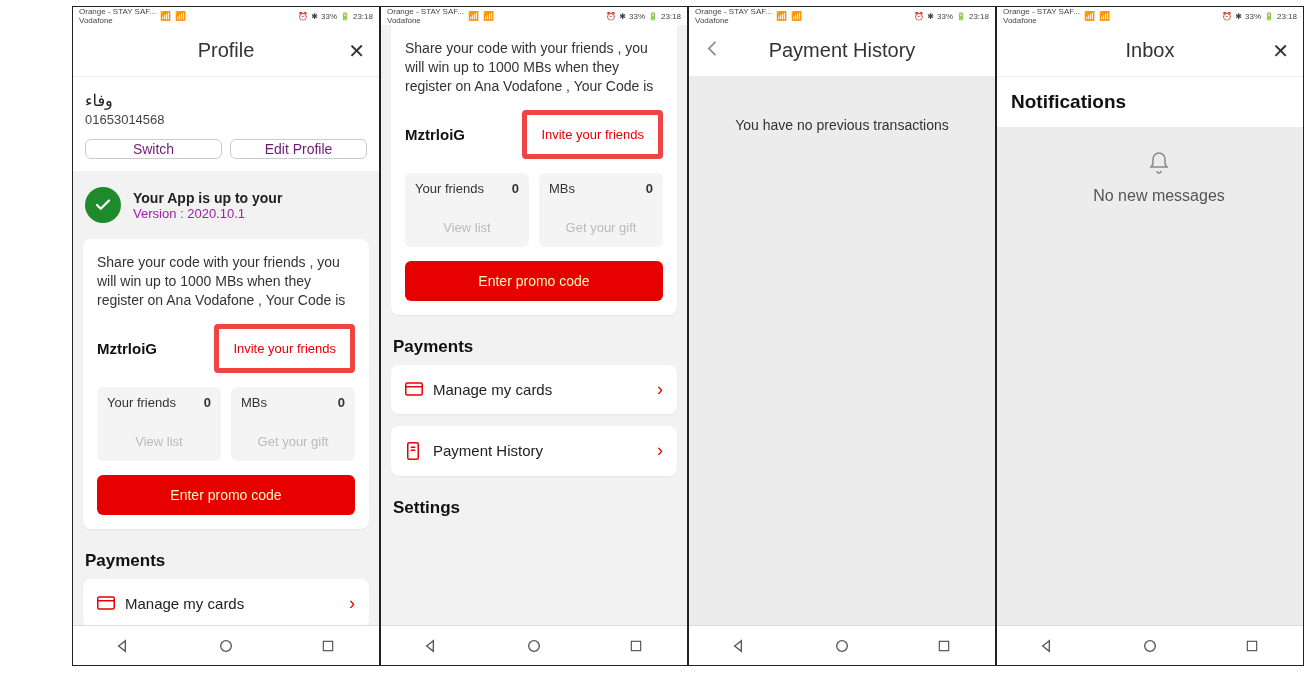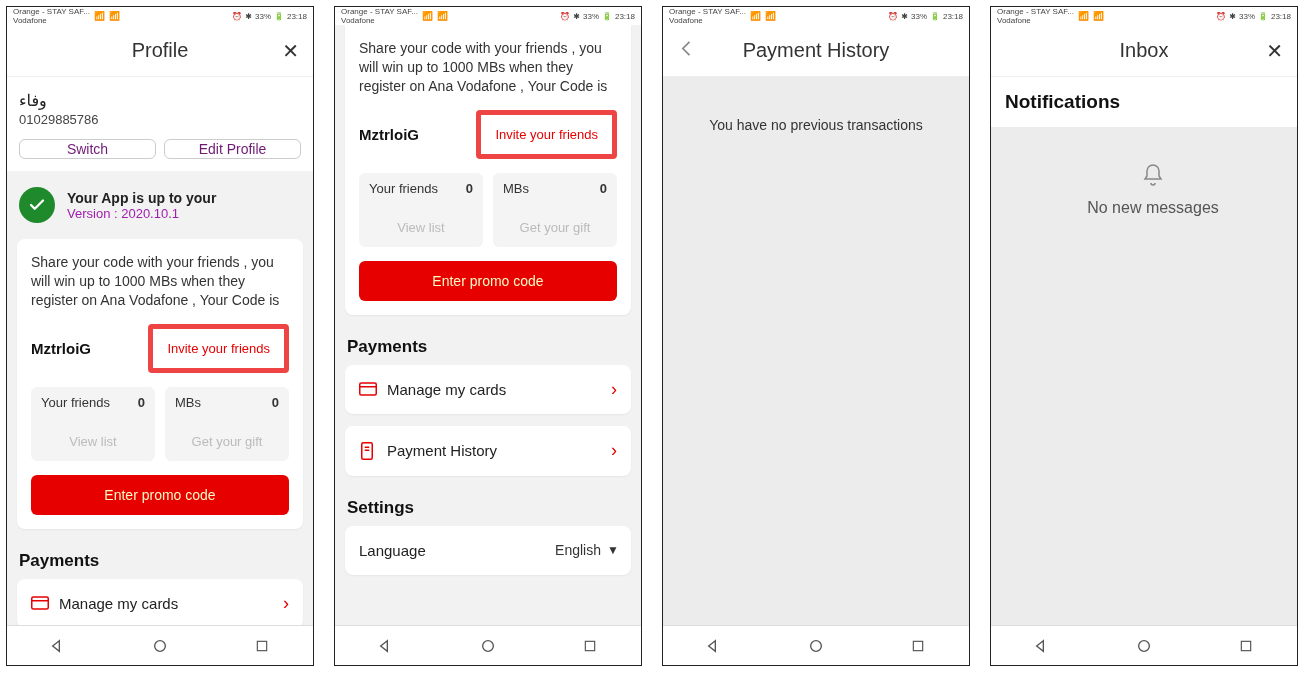--- a/index.html
+++ b/index.html
@@ -1,17 +1,17 @@
 <!DOCTYPE html>
 <html><head>
 <meta charset="utf-8">
 <style>
   * { box-sizing: border-box; margin: 0; padding: 0; font-family: -apple-system, BlinkMacSystemFont, "Segoe UI", Arial, sans-serif; }
   body { background: #fff; padding: 6px; }
-  .screens { display: flex; gap: 20px; justify-content: flex-start; }
+  .screens { display: flex; justify-content: flex-end; }
   .phone {
     width: 308px; height: 660px;
     border: 1px solid #222;
     background: #f2f2f2;
     display: flex; flex-direction: column;
     overflow: hidden;
     position: relative;
   }
   .statusbar {
     height: 18px; background: #fff;
@@ -95,21 +95,21 @@
   .list-item .right-txt { position: absolute; right: 30px; color: #333; font-size: 14px; }
   .list-item .drop-caret { position: absolute; right: 12px; color: #333; font-size: 12px; }
   .navbar {
     height: 40px; border-top: 1px solid #ddd; background: #fff;
     display: flex; justify-content: space-around; align-items: center;
     flex-shrink: 0;
   }
   .nav-btn { width: 20px; height: 20px; display: flex; align-items: center; justify-content: center; color: #555; }
   .empty-msg { text-align: center; padding: 40px 10px; font-size: 14px; color: #333; }
   .notif-header { font-size: 19px; font-weight: 700; color: #111; padding: 14px; background:#fff; }
-  .notif-empty { text-align: center; padding: 36px 10px; color: #666; margin-left: 18px; }
+  .notif-empty { text-align: center; padding: 24px 10px; color: #666; margin-left: 18px; }
   .notif-empty .bell-ic { font-size: 22px; color: #888; }
   .notif-empty .msg { font-size: 16px; margin-top: 6px; color: #555; }
 </style>
 </head>
 <body>
 
 <div class="screens">
 
   <div class="phone">
     <div class="statusbar">
@@ -131,21 +131,21 @@
     </div>
 
     <div class="appheader">
       <div class="title">Profile</div>
       <div class="close-x">✕</div>
     </div>
 
     <div class="content">
       <div class="user-block">
         <div class="user-name">وفاء</div>
-        <div class="user-phone">01029885786</div>
+        <div class="user-phone">01653014568</div>
         <div class="btn-row">
           <div class="btn-outline">Switch</div>
           <div class="btn-outline">Edit Profile</div>
         </div>
       </div>
 
       <div class="uptodate">
         <div class="check-circle">
           <svg width="18" height="18" viewBox="0 0 24 24" fill="none" stroke="#fff" stroke-width="3" stroke-linecap="round" stroke-linejoin="round">
               <polyline points="20 6 9 17 4 12"></polyline>
@@ -282,27 +282,20 @@
                 <line x1="7" y1="7" x2="13" y2="7"></line>
                 <line x1="7" y1="11" x2="13" y2="11"></line>
               </svg>
           </span>
           <span>Payment History</span>
           <span class="chev">›</span>
         </div>
       </div>
 
       <div class="sec-title">Settings</div>
-      <div class="list-card">
-        <div class="list-item">
-          <span>Language</span>
-          <span class="right-txt">English</span>
-          <span class="drop-caret">▼</span>
-        </div>
-      </div>
     </div>
 
     <div class="navbar">
       <div class="nav-btn">
           <svg width="16" height="16" viewBox="0 0 24 24" fill="none" stroke="#555" stroke-width="2">
             <polygon points="14,4 4,12 14,20"></polygon>
           </svg>
         </div>
       <div class="nav-btn">
           <svg width="16" height="16" viewBox="0 0 24 24" fill="none" stroke="#555" stroke-width="2">

